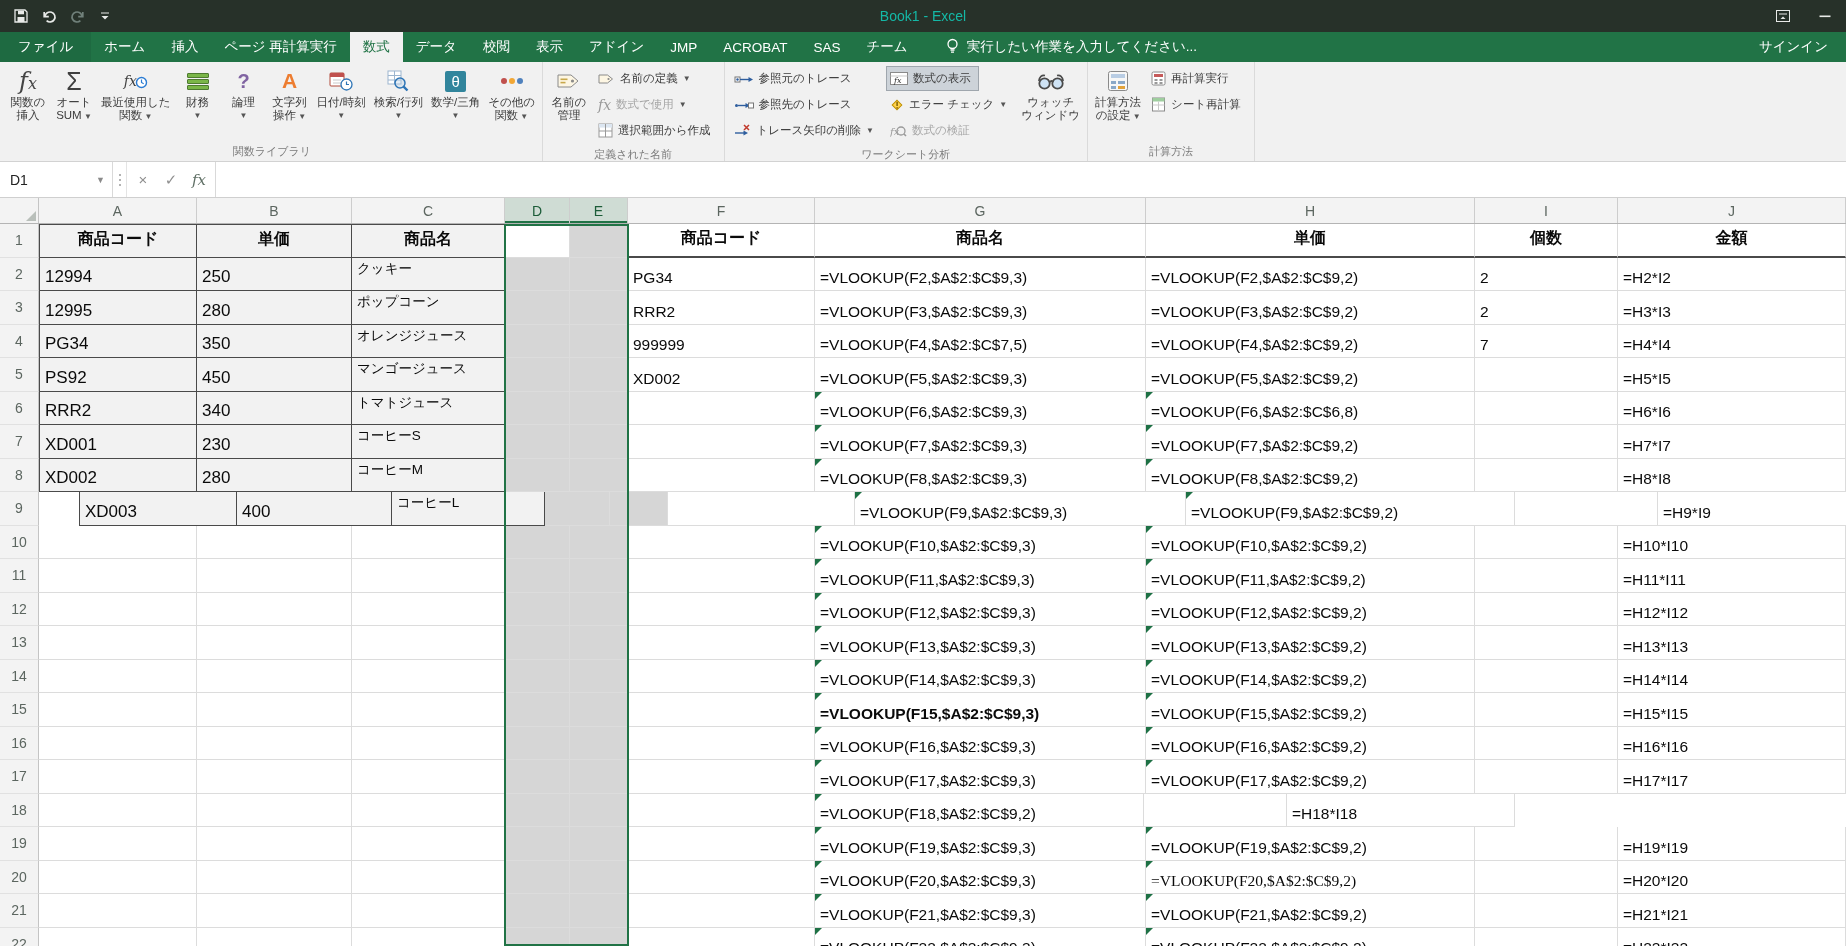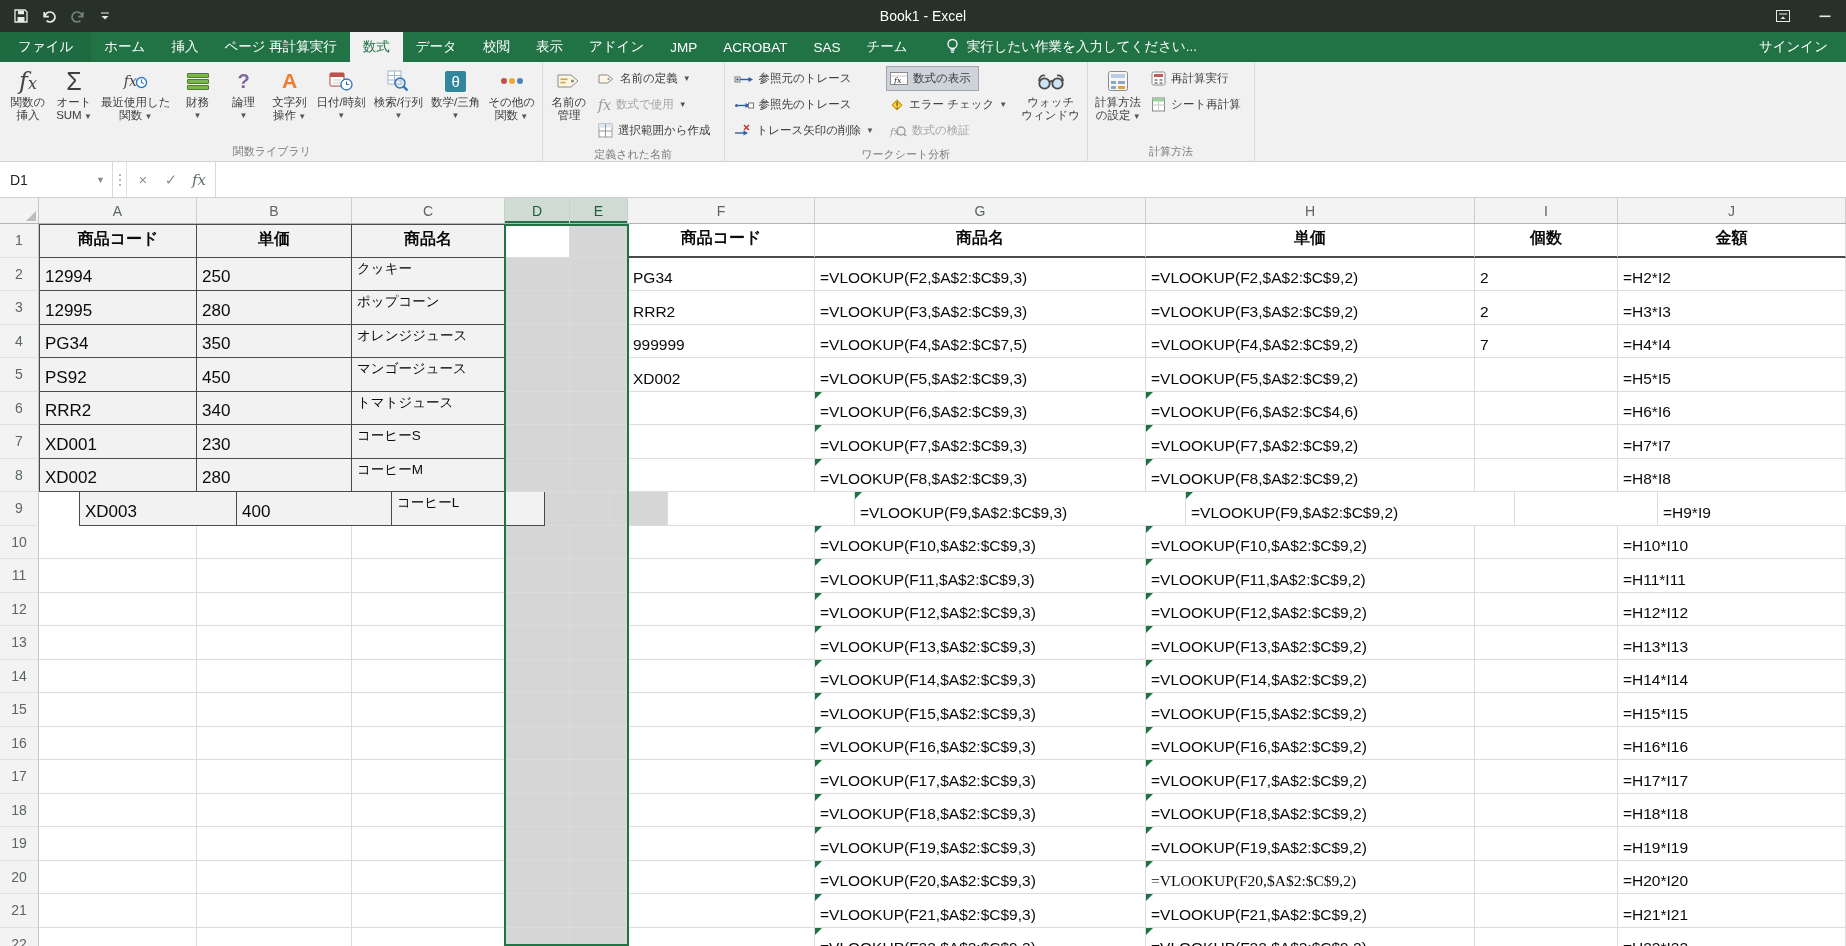--- a/index.html
+++ b/index.html
@@ -4,21 +4,21 @@
 <style>
   * { box-sizing: border-box; margin: 0; padding: 0; }
   html,body { width:1846px; height:946px; overflow:hidden; background:#fff;
     font-family:"Liberation Sans","DejaVu Sans",sans-serif; }
   .app { width:1846px; height:946px; display:flex; flex-direction:column; }
 
   
   .titlebar { height:32px; background:#273129; display:flex; align-items:center; position:relative; flex:none; }
   .qat { display:flex; align-items:center; gap:2px; padding-left:8px; z-index:2; }
   .qbtn { background:none; border:none; width:26px; height:26px; display:flex; align-items:center; justify-content:center; cursor:default; }
-  .wtitle { position:absolute; left:0; right:0; text-align:center; font-size:14px; color:#ffffff; }
+  .wtitle { position:absolute; left:0; right:0; text-align:center; font-size:14px; color:#14b8a6; }
   .wctrl { margin-left:auto; display:flex; z-index:2; }
   .wbtn { background:none; border:none; width:42px; height:32px; display:flex; align-items:center; justify-content:center; }
 
   
   .tabrow { height:30px; background:#217346; display:flex; align-items:stretch; color:#fff; flex:none; }
   .filetab { padding:0 18px; display:flex; align-items:center; font-size:13.5px; background:#1e6a41; }
   .tabs { display:flex; }
   .tab { padding:0 13px; display:flex; align-items:center; font-size:13.5px; white-space:nowrap; }
   .tab.active { background:#f1f1f1; color:#217346; }
   .tellme { display:flex; align-items:center; gap:7px; padding:0 14px; margin-left:10px; font-size:13.5px; white-space:nowrap; }
@@ -702,21 +702,21 @@
             <span>トマトジュース</span>
           </div>
           <div class="cell selcol" style="width: 65px;"></div>
           <div class="cell selcol" style="width: 58px;"></div>
           <div class="cell" style="width: 187px;"></div>
           <div class="cell" style="width: 331px;">
             <span>=VLOOKUP(F6,$A$2:$C$9,3)</span>
             <i class="tri"></i>
           </div>
           <div class="cell" style="width: 329px;">
-            <span>=VLOOKUP(F6,$A$2:$C$4,6)</span>
+            <span>=VLOOKUP(F6,$A$2:$C$6,8)</span>
             <i class="tri"></i>
           </div>
           <div class="cell" style="width: 143px;"></div>
           <div class="cell" style="width: 228px;">
             <span>=H6*I6</span>
           </div>
         </div>
         <div class="grow">
           <div class="rn">7</div>
           <div class="cell ltab colA big" style="width: 158px;">
@@ -904,21 +904,21 @@
           </div>
         </div>
         <div class="grow">
           <div class="rn">15</div>
           <div class="cell" style="width: 158px;"></div>
           <div class="cell" style="width: 155px;"></div>
           <div class="cell" style="width: 153px;"></div>
           <div class="cell selcol" style="width: 65px;"></div>
           <div class="cell selcol" style="width: 58px;"></div>
           <div class="cell" style="width: 187px;"></div>
-          <div class="cell" style="width: 331px;">
+          <div class="cell" style="width: 331px; font-weight: bold;">
             <span>=VLOOKUP(F15,$A$2:$C$9,3)</span>
             <i class="tri"></i>
           </div>
           <div class="cell" style="width: 329px;">
             <span>=VLOOKUP(F15,$A$2:$C$9,2)</span>
             <i class="tri"></i>
           </div>
           <div class="cell" style="width: 143px;"></div>
           <div class="cell" style="width: 228px;">
             <span>=H15*I15</span>
@@ -967,24 +967,20 @@
           </div>
         </div>
         <div class="grow">
           <div class="rn">18</div>
           <div class="cell" style="width: 158px;"></div>
           <div class="cell" style="width: 155px;"></div>
           <div class="cell" style="width: 153px;"></div>
           <div class="cell selcol" style="width: 65px;"></div>
           <div class="cell selcol" style="width: 58px;"></div>
           <div class="cell" style="width: 187px;"></div>
-          <div class="cell" style="width: 331px;">
-            <span>=VLOOKUP(F18,$A$2:$C$9,3)</span>
-            <i class="tri"></i>
-          </div>
           <div class="cell" style="width: 329px;">
             <span>=VLOOKUP(F18,$A$2:$C$9,2)</span>
             <i class="tri"></i>
           </div>
           <div class="cell" style="width: 143px;"></div>
           <div class="cell" style="width: 228px;">
             <span>=H18*I18</span>
           </div>
         </div>
         <div class="grow">

